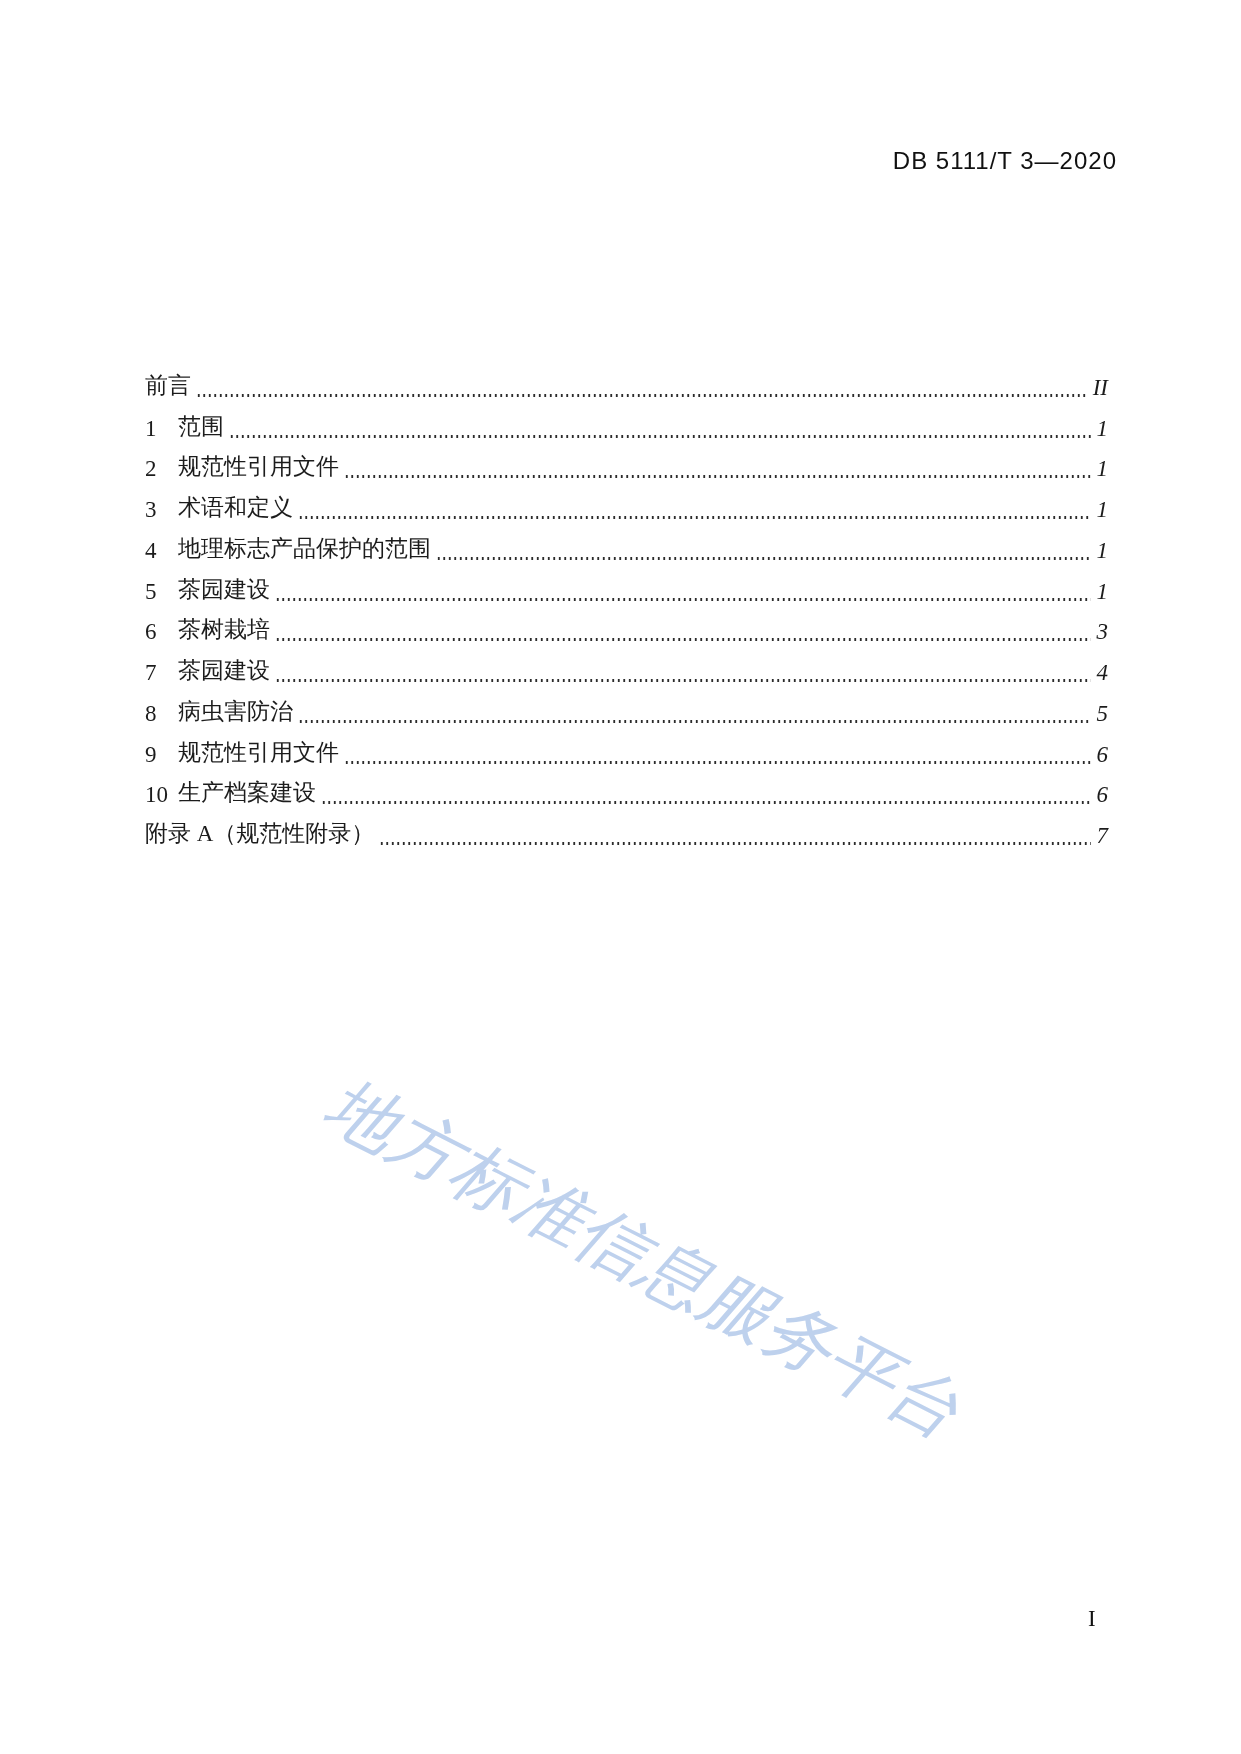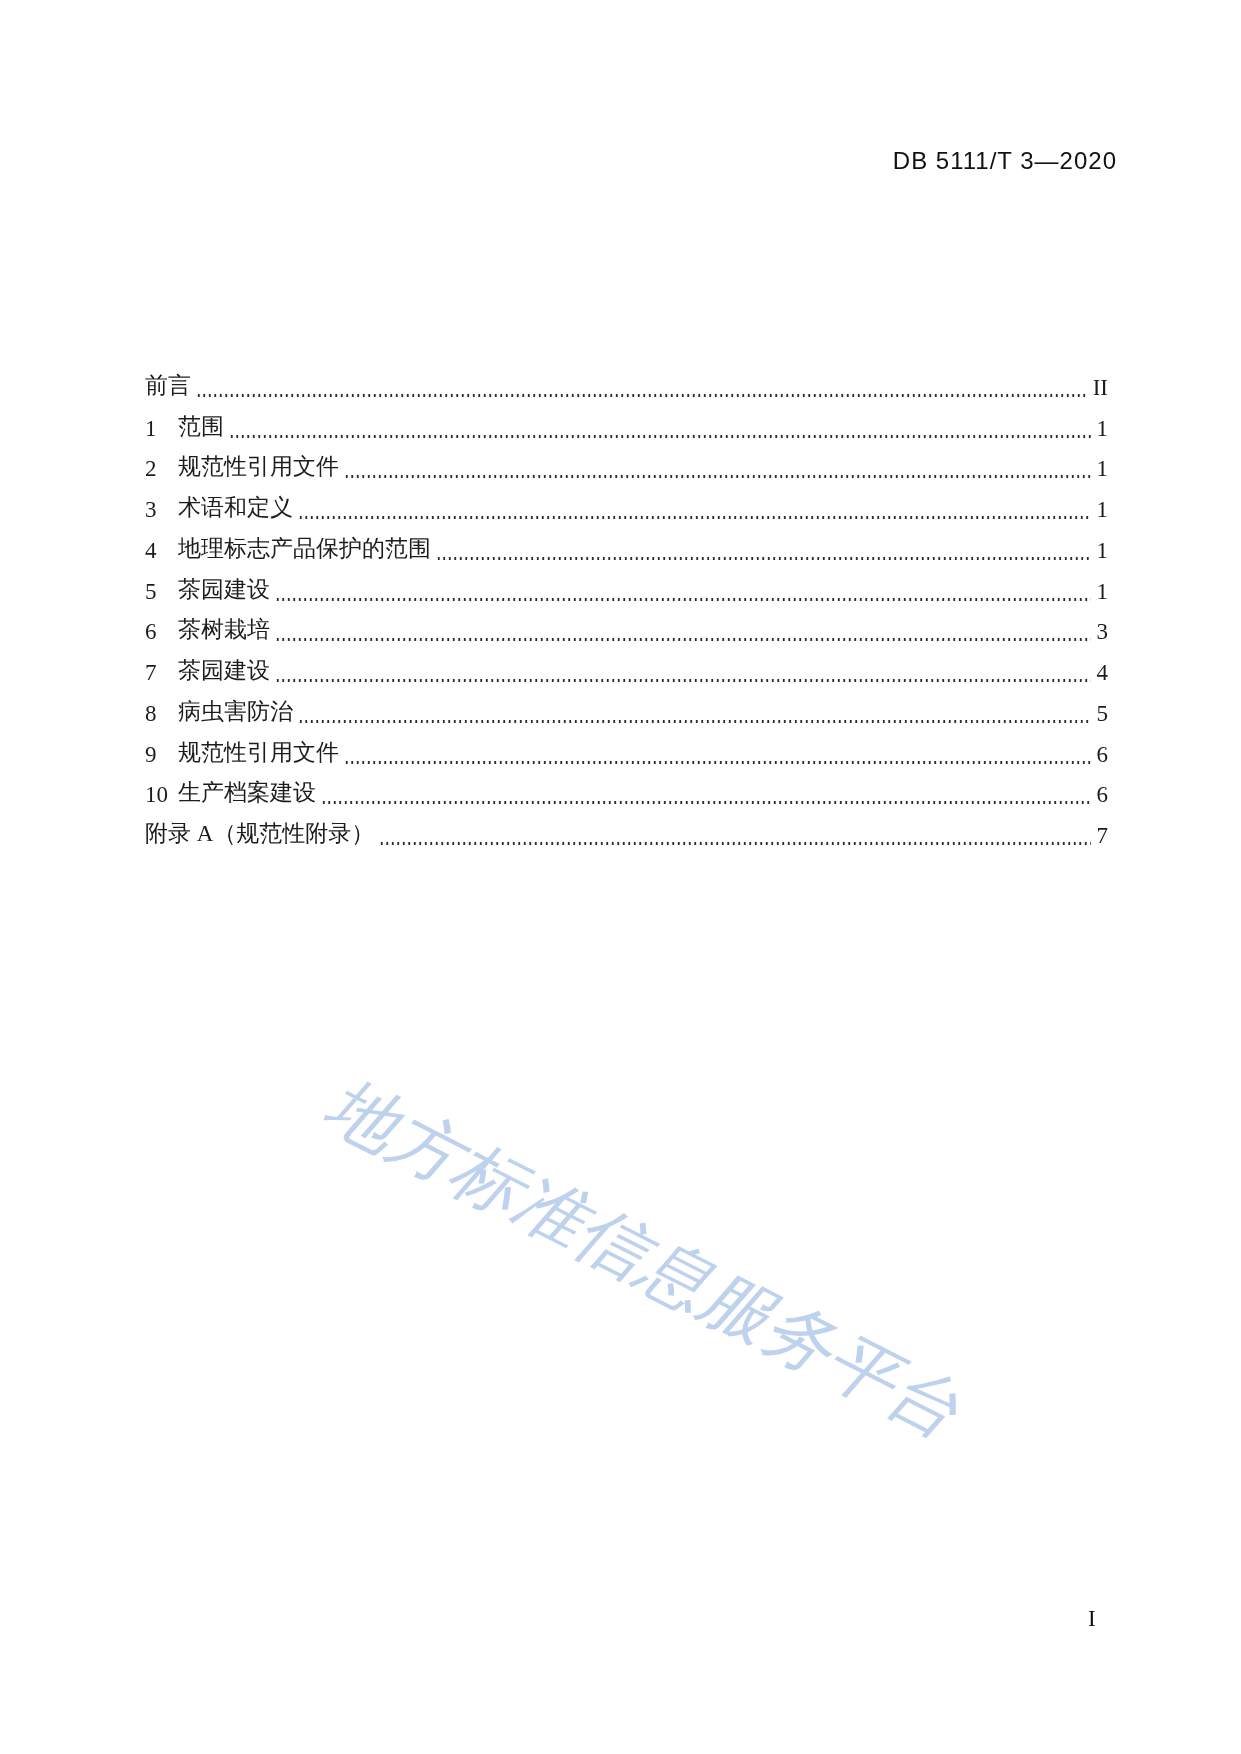--- a/index.html
+++ b/index.html
@@ -42,21 +42,21 @@
   .toc-row .t{flex:none;}
   .toc-row .t2{flex:none;margin-left:24px;}
   .toc-row .t2:empty{display:none;}
   .leader{
     flex:1;height:3px;margin:0 6px 4px 5px;
     background-image:radial-gradient(circle,#2b2b2b 1.1px,transparent 1.3px);
     background-size:5.5px 3px;
     background-position:left center;
     background-repeat:repeat-x;
   }
-  .toc-row .pg{flex:none;}
+  .toc-row .pg{flex:none;font-style:italic;}
   
   .watermark{
     position:absolute;left:331px;top:1065px;
     font-size:70px;line-height:70px;letter-spacing:0px;
     font-style:italic;
     color:#aec6e9;opacity:0.8;
     transform:rotate(27deg);
     transform-origin:left center;
     white-space:pre;
     pointer-events:none;

